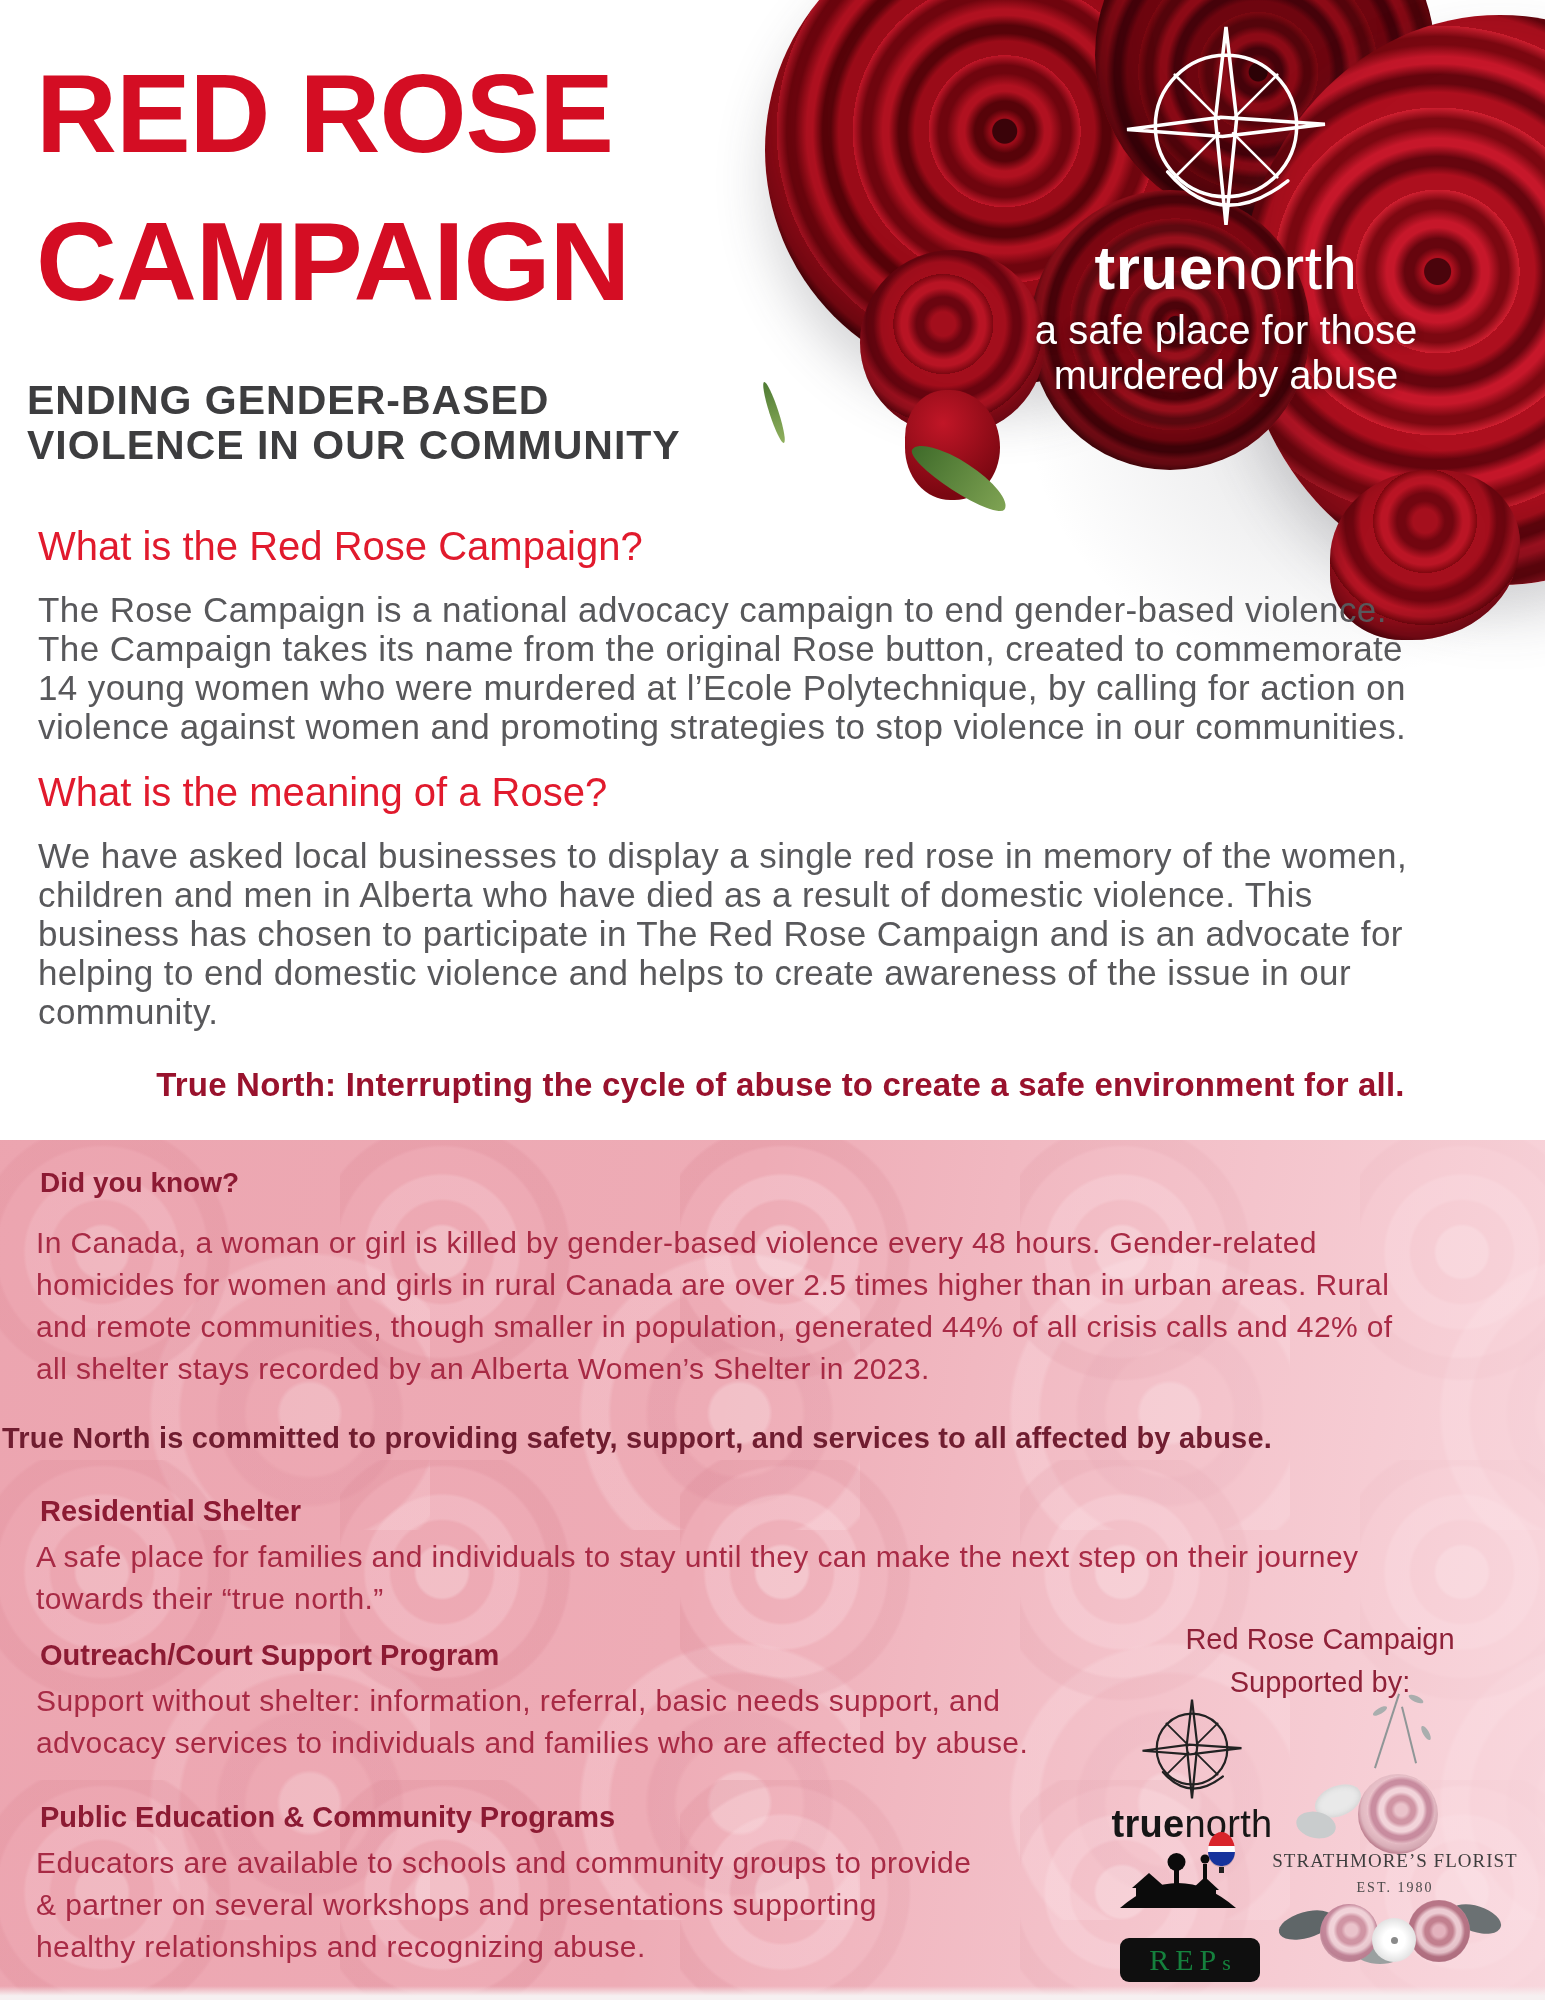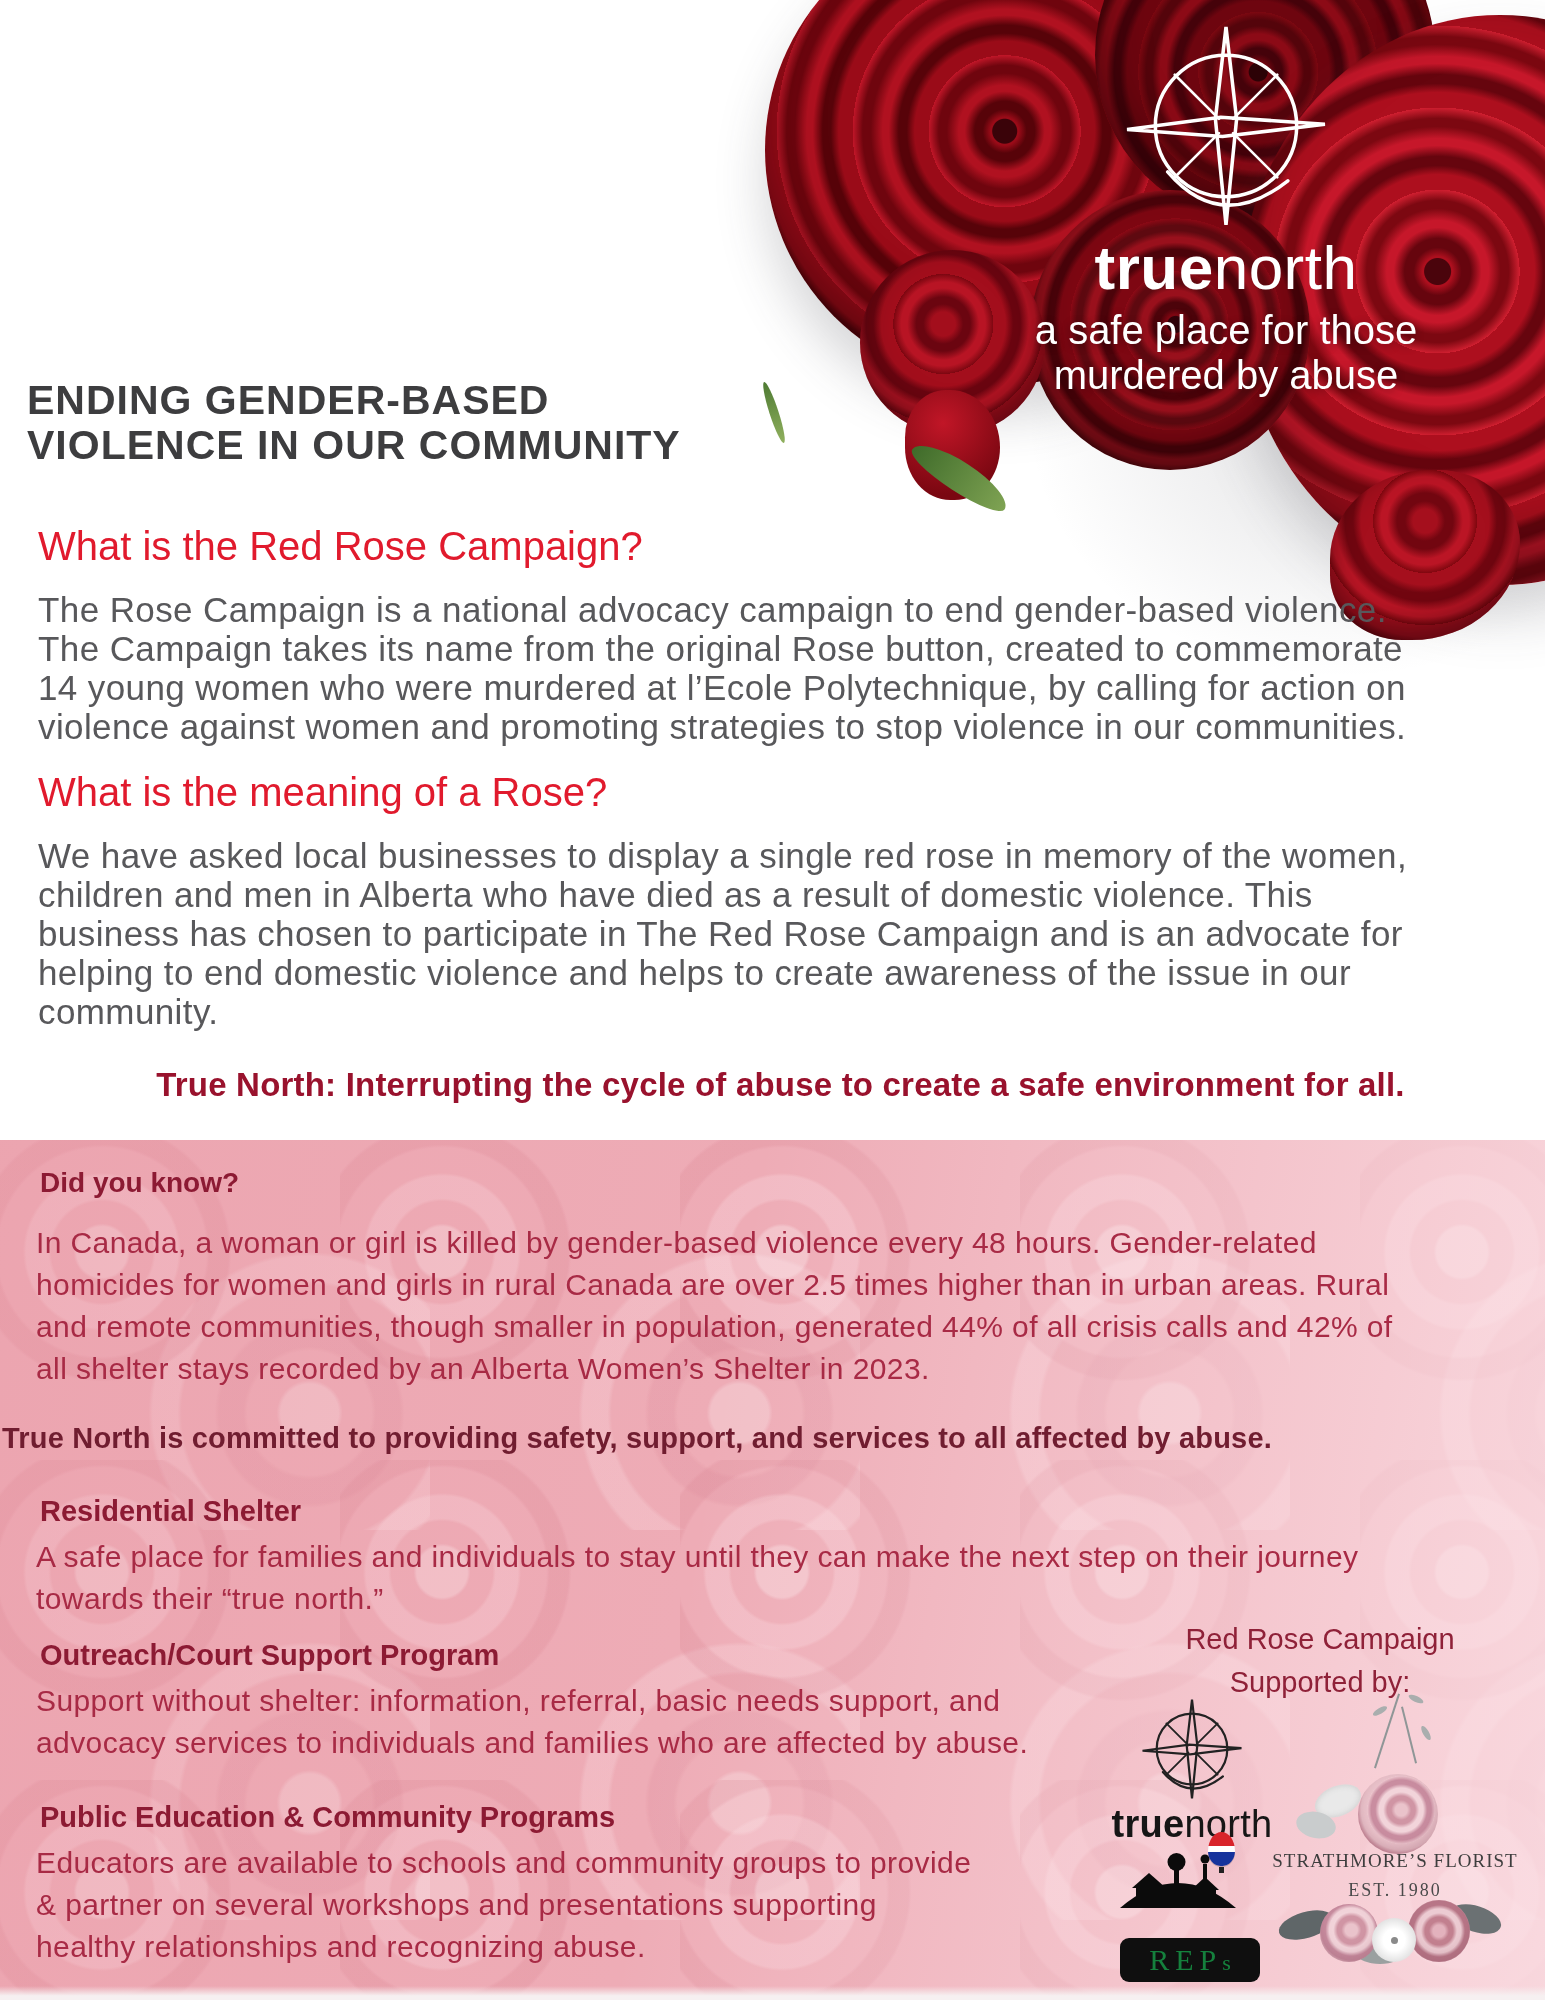--- a/index.html
+++ b/index.html
@@ -120,21 +120,21 @@
   .lw1{left:52px;top:96px;transform:rotate(-22deg);}
   .leaf-grey{width:40px;height:26px;border-radius:50%;background:#c9cccd;}
   .lg1{left:34px;top:122px;transform:rotate(12deg);}
   .pink-rose{border-radius:50%;
     background:repeating-radial-gradient(circle at 54% 45%,#eac3cb 0 6px,#d095a4 10px 14px,#f2d4da 18px 22px,#c98da0 26px 30px,#eec8d0 34px);
     box-shadow:inset 0 -6px 12px rgba(150,90,105,.35);}
   .pr-big{left:96px;top:84px;width:80px;height:80px;}
   .fl-name{left:0;top:160px;width:266px;text-align:center;font-family:"Liberation Serif",serif;
     font-size:19px;letter-spacing:1px;color:#3e3e3e;}
   .fl-est{left:0;top:190px;width:266px;text-align:center;font-family:"Liberation Serif",serif;
-    font-size:18px;letter-spacing:2px;color:#4a4a4a;}
+    font-size:14px;letter-spacing:2px;color:#4a4a4a;}
   .leaf-dark{border-radius:50%;background:#5f6668;}
   .ld1{left:16px;top:222px;width:56px;height:26px;transform:rotate(-16deg);}
   .ld2{left:188px;top:216px;width:52px;height:26px;transform:rotate(18deg);background:#6b7173;}
   .ld3{left:96px;top:256px;width:44px;height:18px;background:#9aa0a0;}
   .pr-b1{left:58px;top:214px;width:58px;height:58px;}
   .pr-b2{left:146px;top:210px;width:62px;height:62px;
     background:repeating-radial-gradient(circle at 50% 50%,#e3b2bd 0 6px,#c2808f 10px 14px,#eccbd2 18px 22px,#b97788 26px 30px,#e7bfc8 34px);}
   .bloom-white{left:110px;top:228px;width:44px;height:44px;border-radius:50%;
     background:radial-gradient(circle,#ffffff 0 35%,#e3e3e3 70%,#cfcfcf 100%);}
   .bloom-white:after{content:"";position:absolute;left:19px;top:19px;width:7px;height:7px;border-radius:50%;background:#8a8a8a;}
@@ -166,20 +166,22 @@
       <path d="M0,-112 L12,-8 L0,112 L-12,-8 Z"></path>
       <path d="M-112,4 L-6,-10 L112,-2 L-4,12 Z"></path>
       <path d="M8,-8 L58,-58 M-8,-8 L-58,-58 M8,8 L58,58 M-8,8 L-58,58" stroke-width="3"></path>
       <path d="M-66,52 Q-6,122 70,62"></path>
     </svg>
     <div class="wordmark"><span class="wm-bold">true</span><span class="wm-light">north</span></div>
     <div class="tagline preline">a safe place for those
 murdered by abuse</div>
   </div>
 
+  <h1 class="title preline">RED ROSE
+CAMPAIGN</h1>
   <div class="subtitle preline">ENDING GENDER-BASED
 VIOLENCE IN OUR COMMUNITY</div>
 
   <h2 class="red-h h-q1">What is the Red Rose Campaign?</h2>
   <p class="body-p preline p-q1">The Rose Campaign is a national advocacy campaign to end gender-based violence.
 The Campaign takes its name from the original Rose button, created to commemorate
 14 young women who were murdered at l’Ecole Polytechnique, by calling for action on
 violence against women and promoting strategies to stop violence in our communities.</p>
 
   <h2 class="red-h h-q2">What is the meaning of a Rose?</h2>

